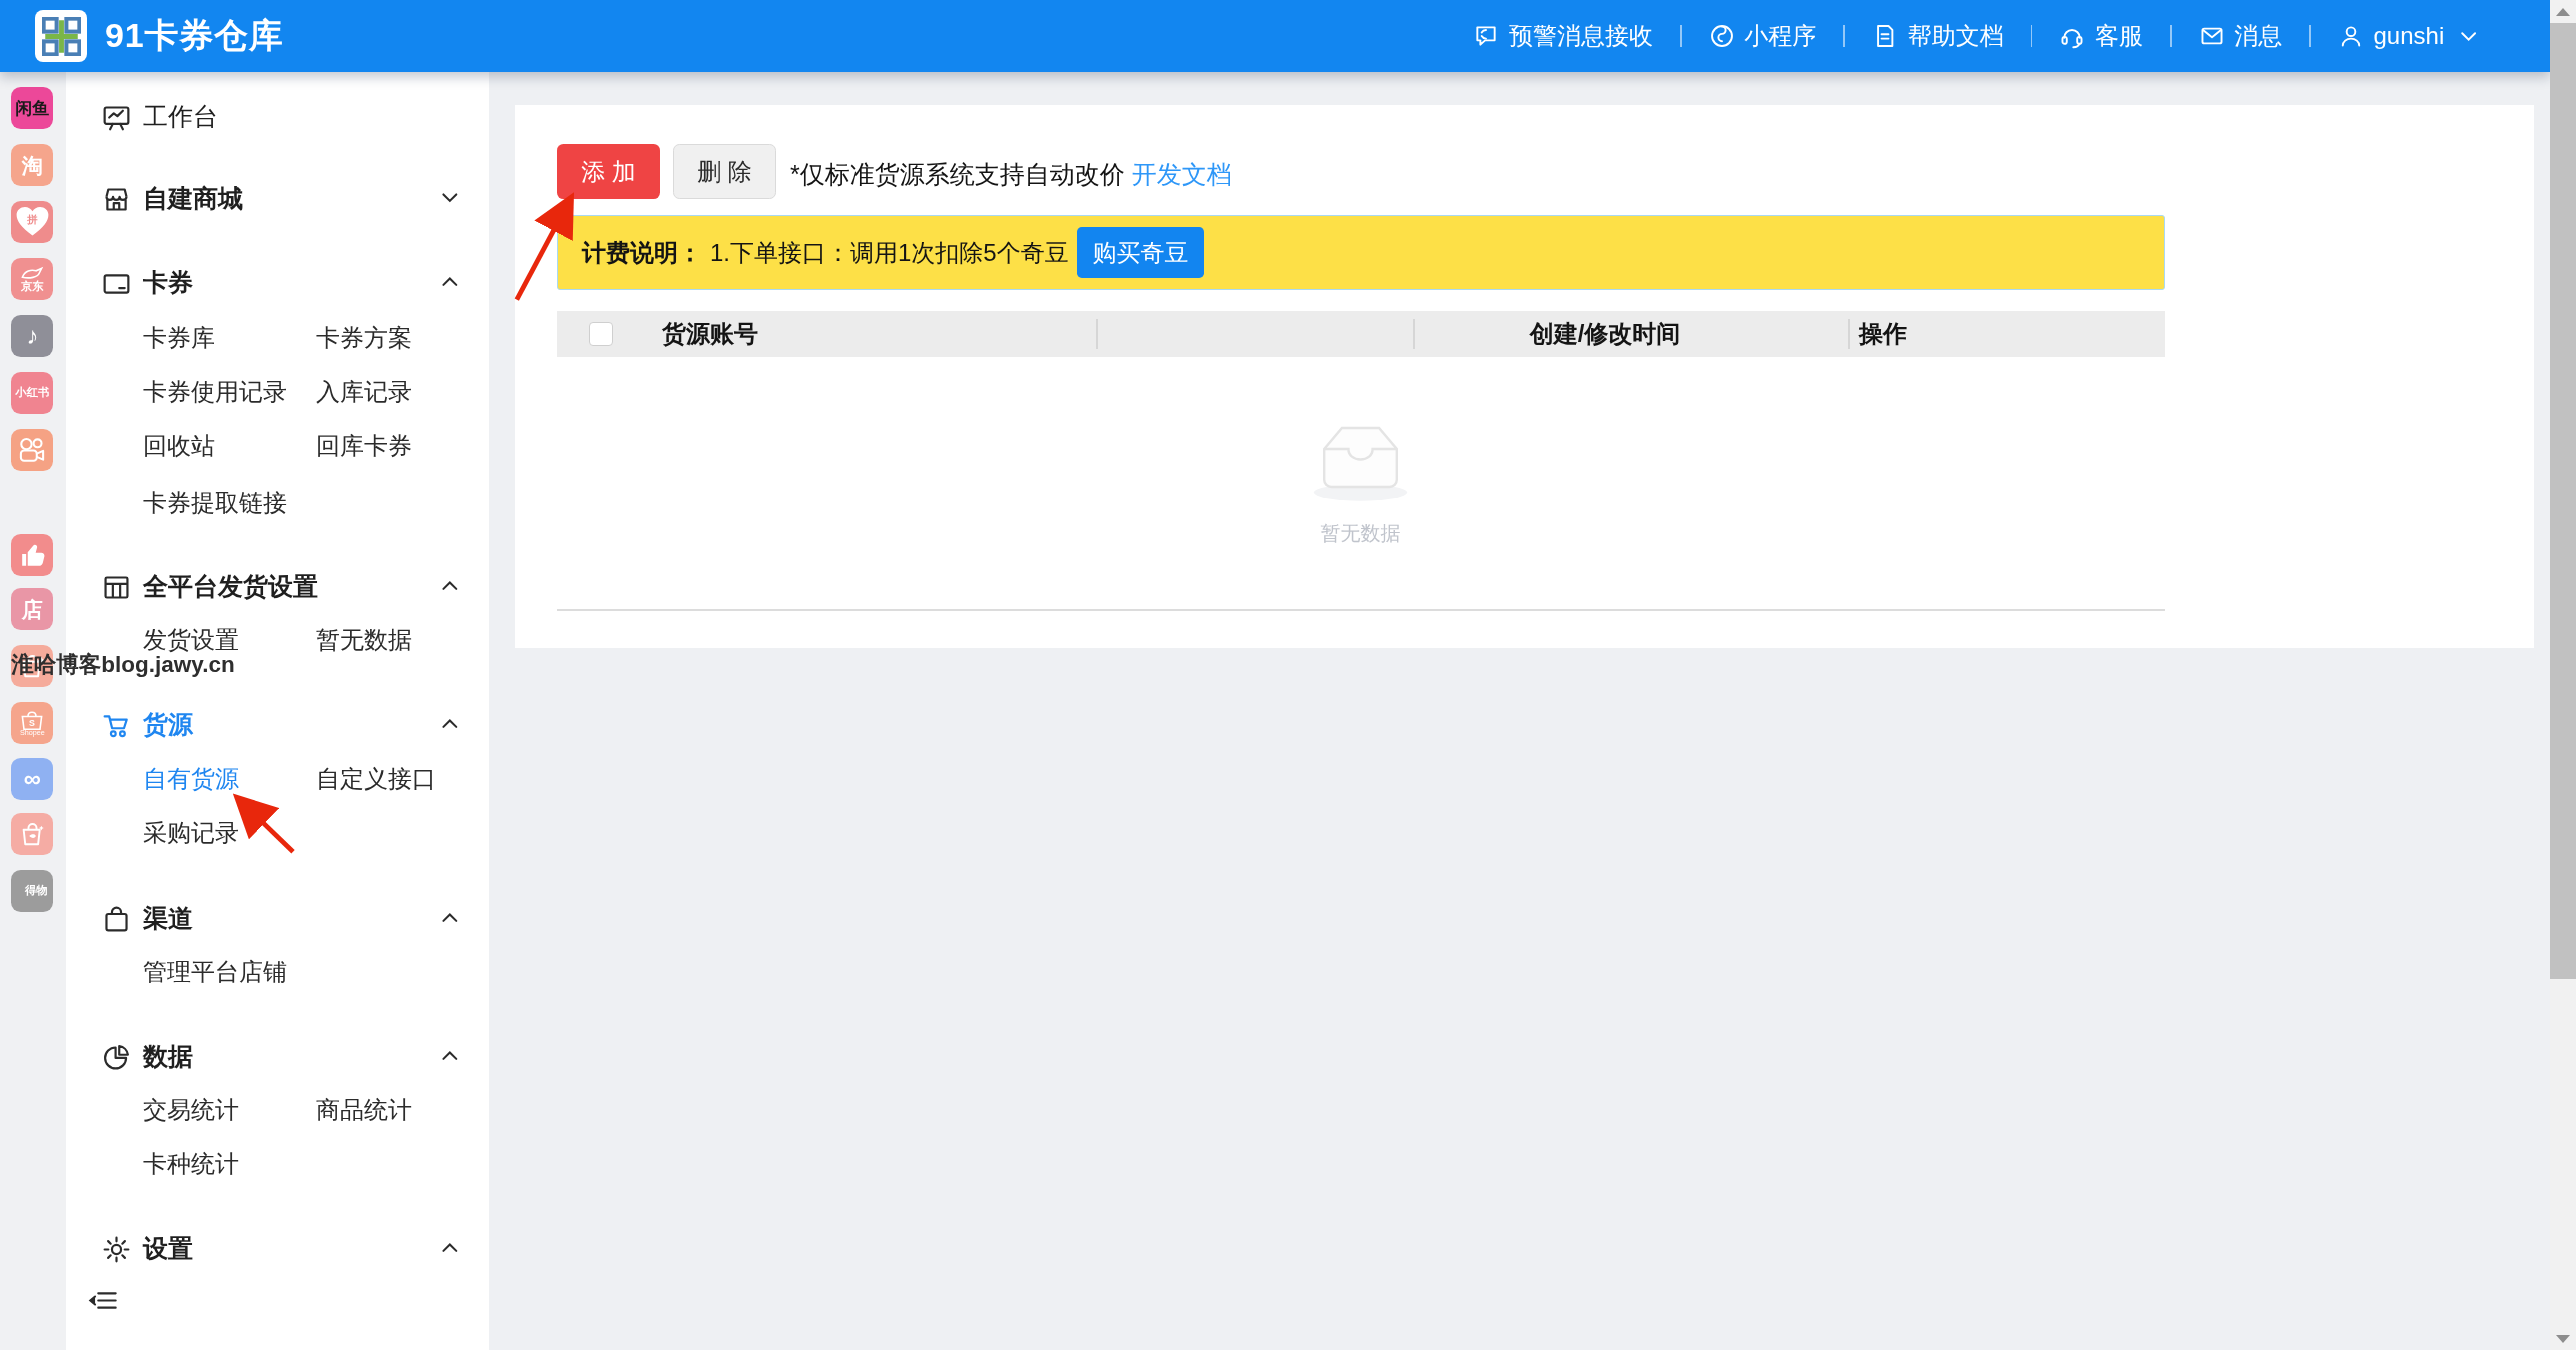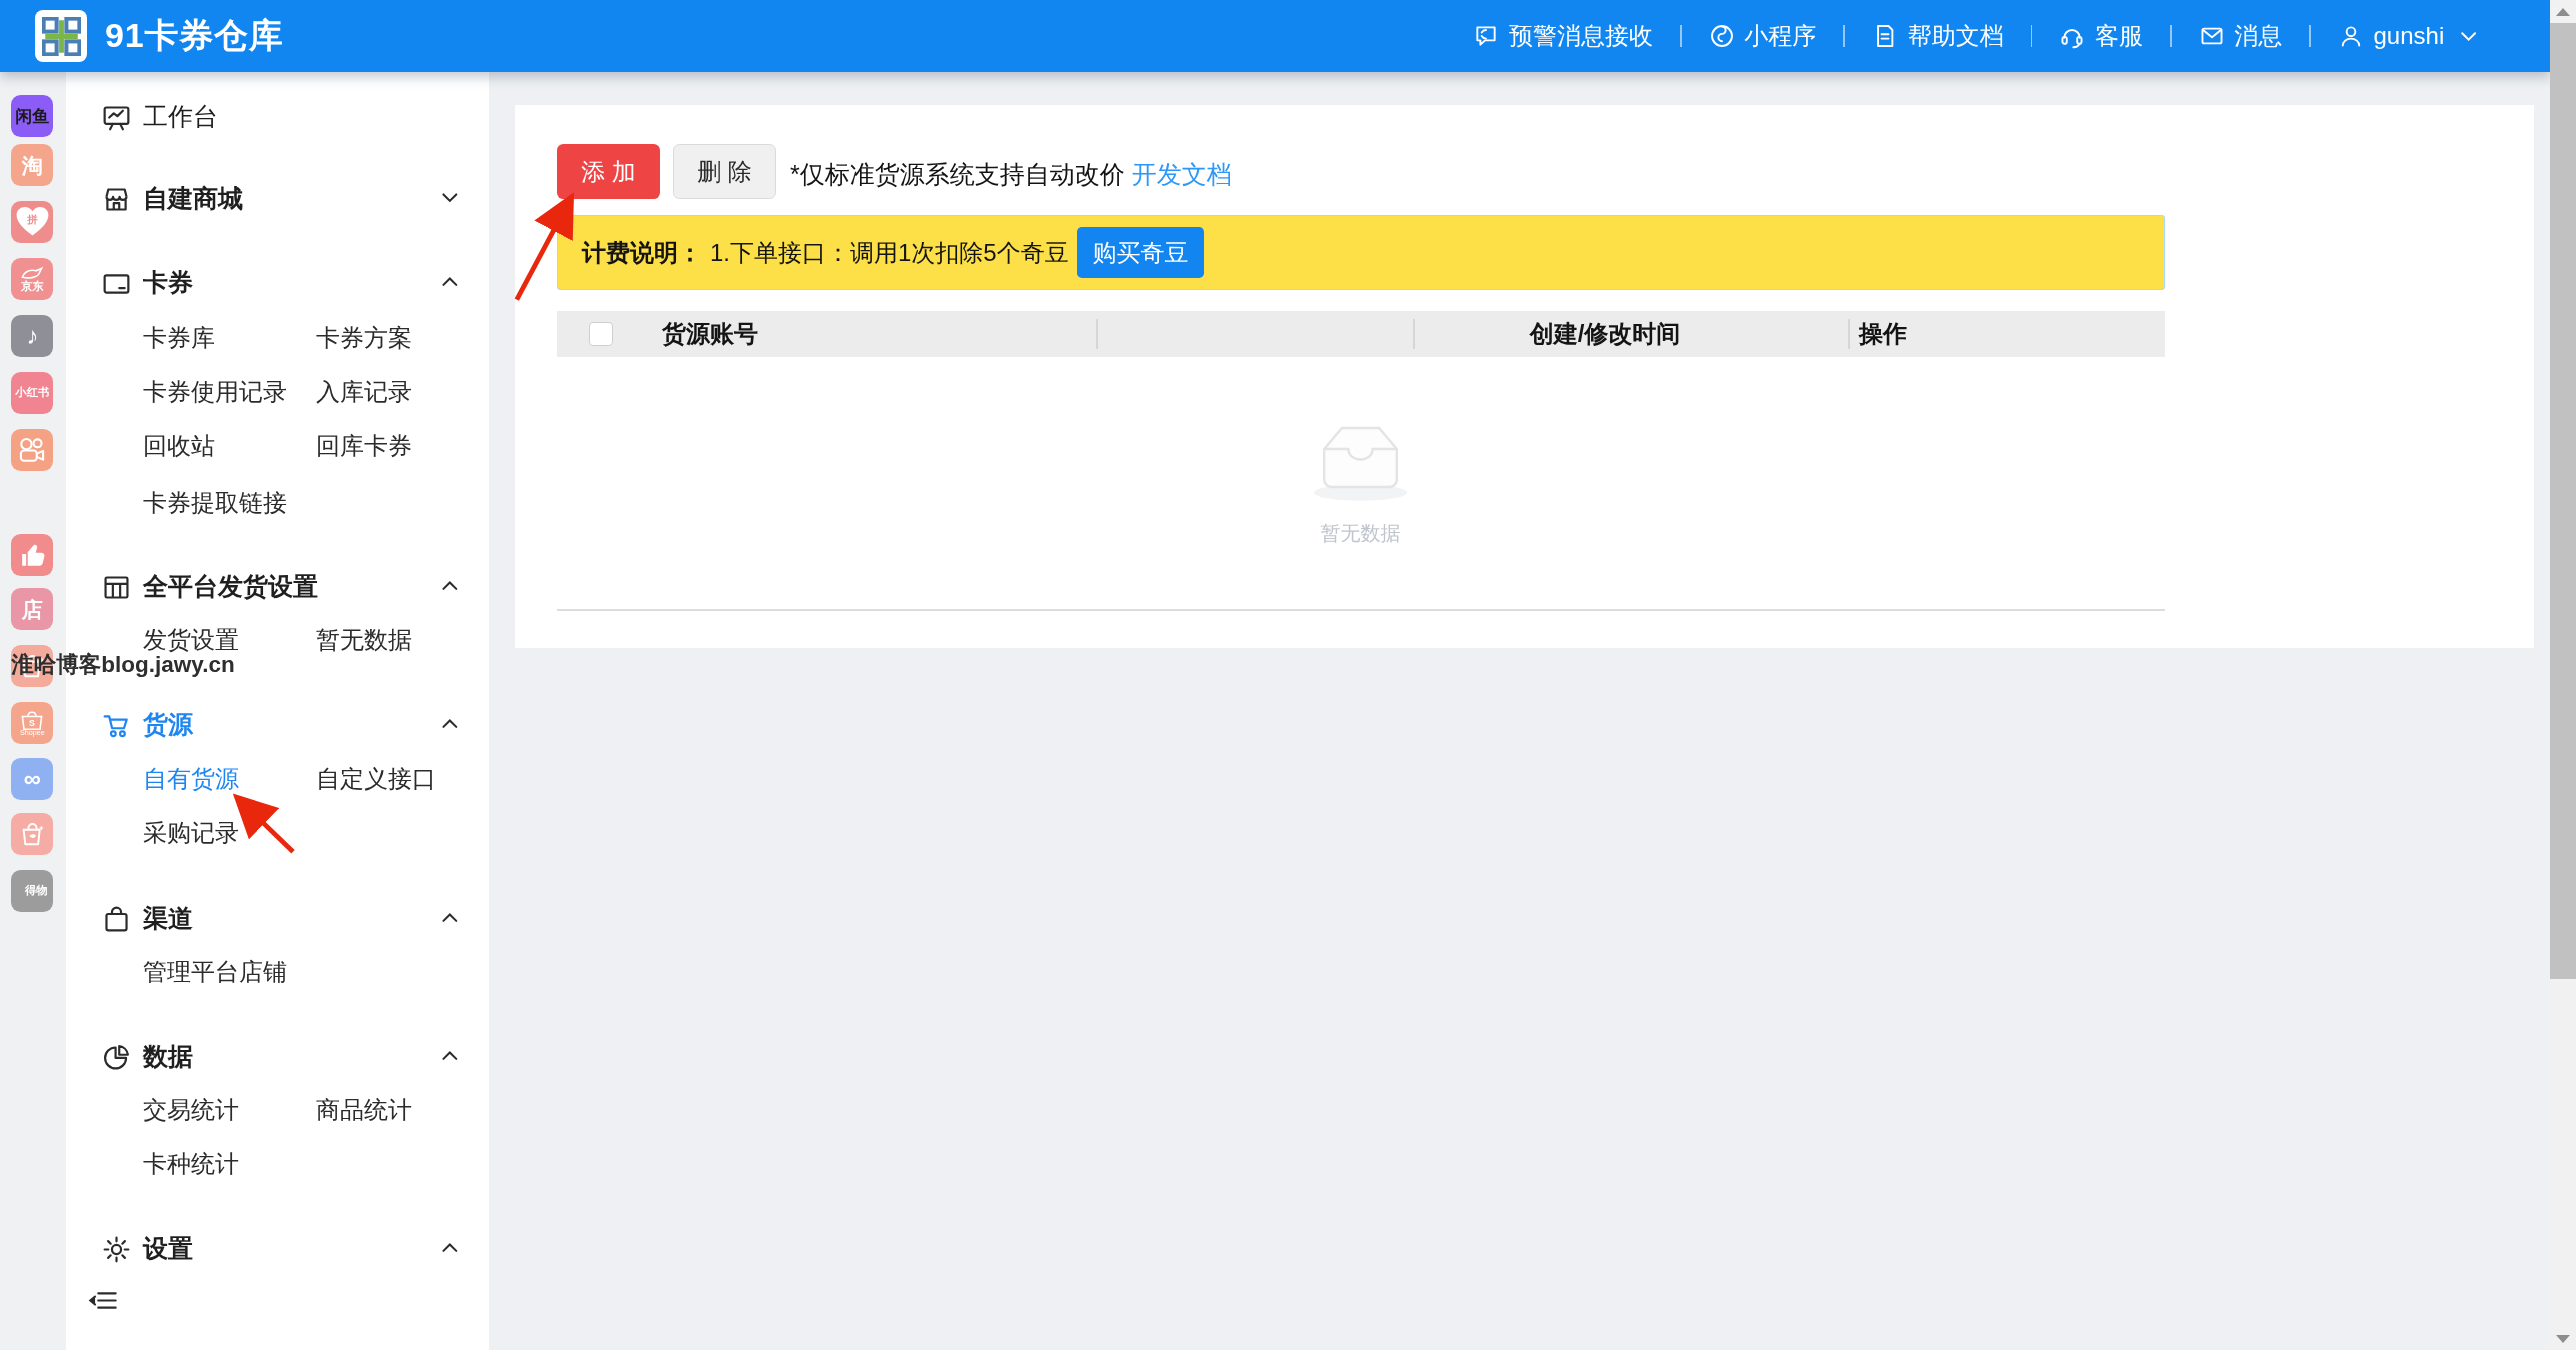--- a/index.html
+++ b/index.html
@@ -199,21 +199,21 @@
   </div>
 </div>
 
 <div class="scrollbar">
   <div class="sb-arrow-up"></div>
   <div class="sb-thumb"></div>
   <div class="sb-arrow-down"></div>
 </div>
 
 <div class="rail">
-  <div class="rail-icon" style="top: 23px; background: #8b5cf6;">
+  <div class="rail-icon" style="top: 15px; background: #ec4899;">
     <span class="g2" style="color:#1a1a1a">闲鱼</span>
     </div>
   <div class="rail-icon" style="top: 72px; background: rgb(245, 165, 140);">
     <span class="g1">淘</span>
     </div>
   <div class="rail-icon" style="top: 129px; background: rgb(239, 140, 140);">
     <svg width="35" height="32" viewBox="0 0 44 40">
       <path d="M22 37 C8 27 2 19 2 11 C2 5 7 1 12.5 1 C16.5 1 20 3.2 22 6.5 C24 3.2 27.5 1 31.5 1 C37 1 42 5 42 11 C42 19 36 27 22 37 Z" fill="#ffffff"></path>
       <text x="22" y="21" text-anchor="middle" font-size="13" font-weight="bold" fill="#EF8C8C">拼</text>
     </svg>

